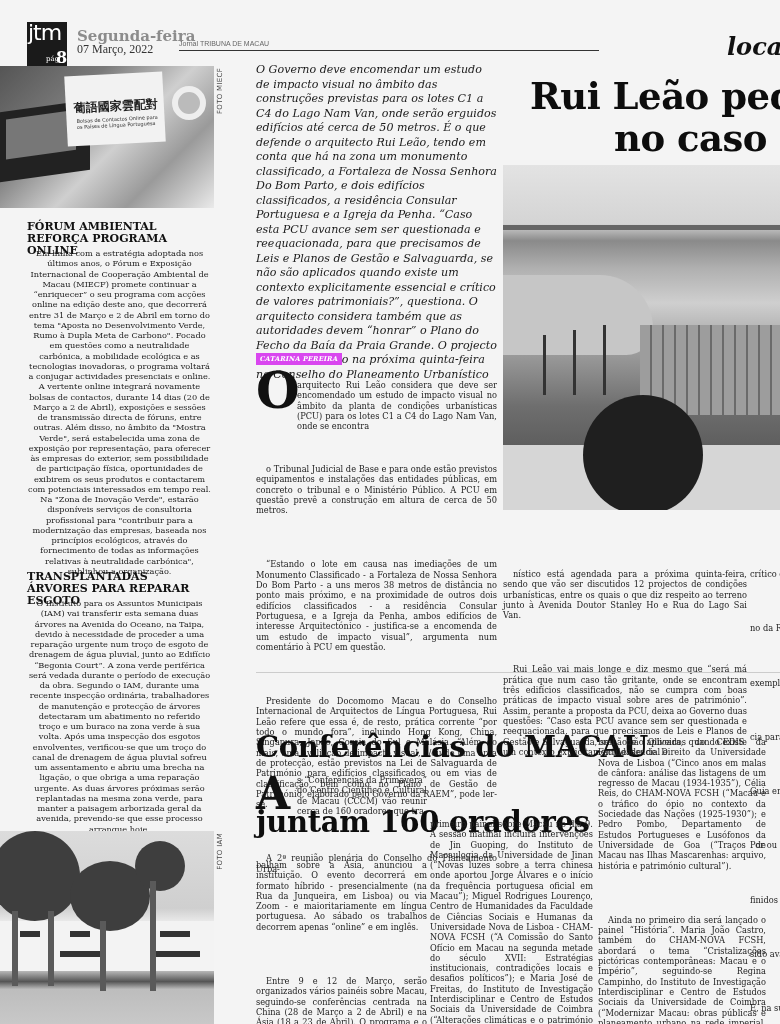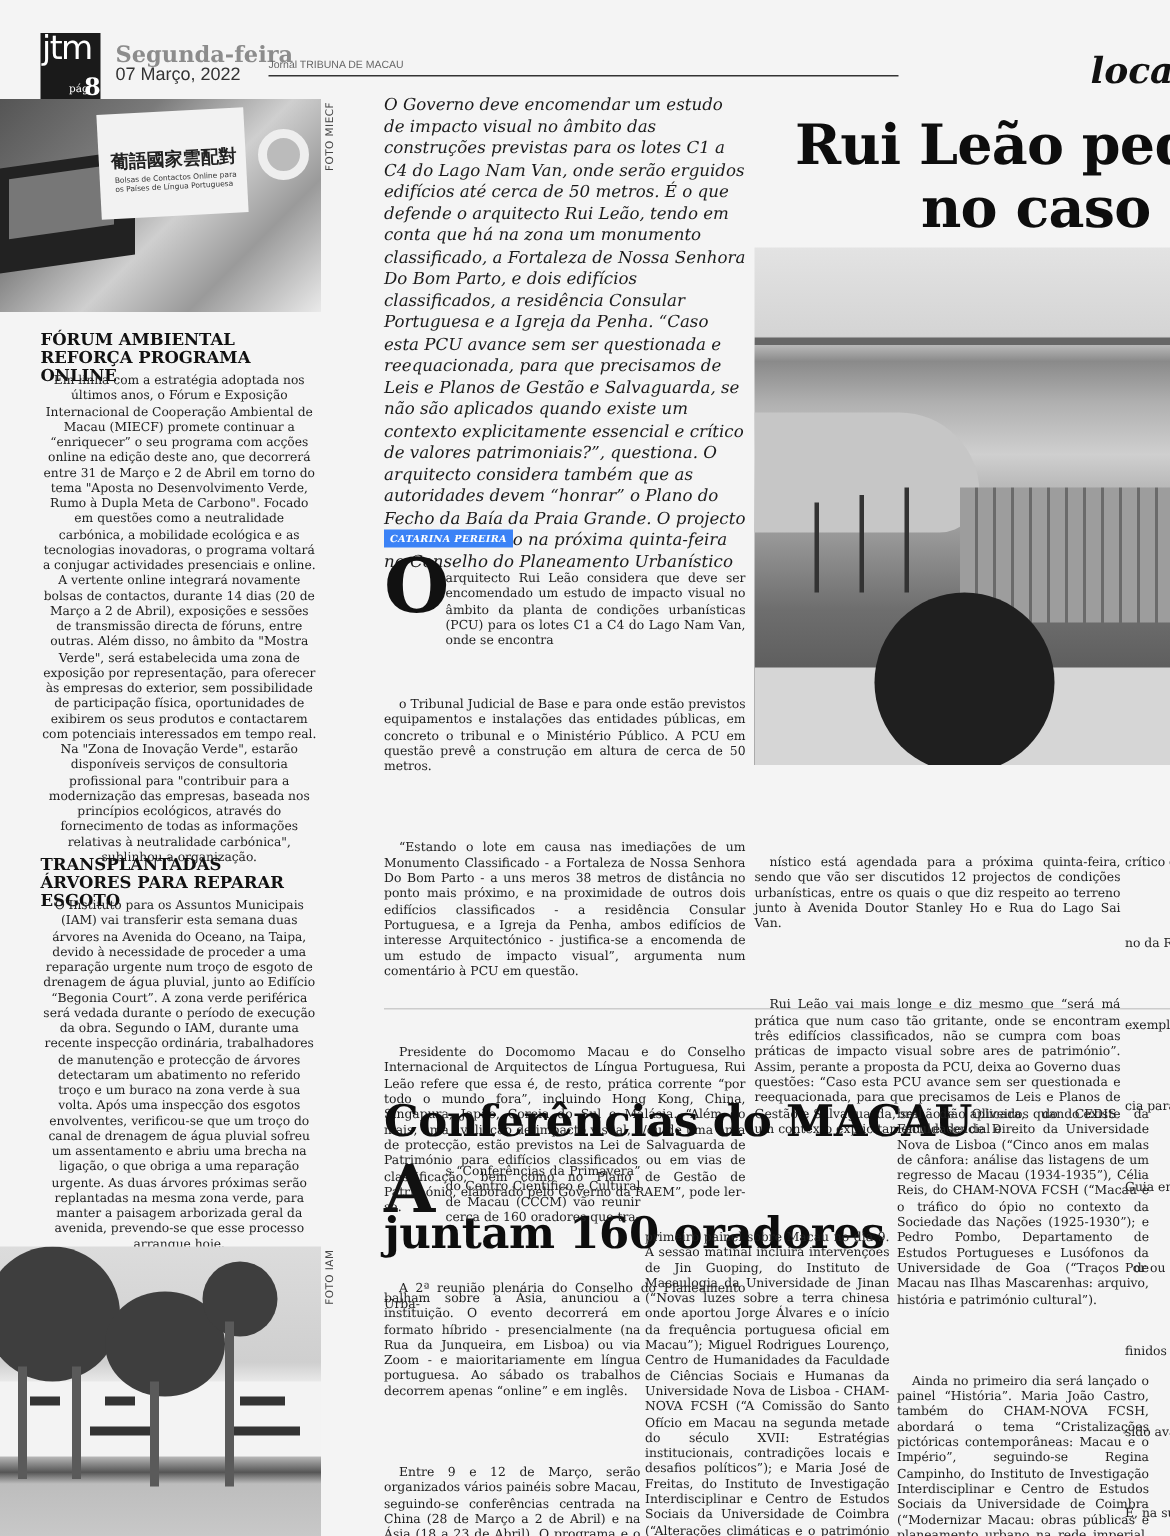--- a/index.html
+++ b/index.html
@@ -5,21 +5,21 @@
   * { box-sizing: border-box; margin: 0; padding: 0; }
   html, body { width: 780px; height: 1024px; overflow: hidden; background: #f4f4f4; }
   body { position: relative; font-family: "DejaVu Serif", serif; color: #1a1a1a; }
 
   
   .hdr-logo { position: absolute; left: 27px; top: 8px; width: 40px; height: 45px; background: #1a1a1a; color: #fff; margin-top: 14px; }
   .hdr-logo .jtm { position: absolute; left: 1px; top: -2px; font-family: "DejaVu Sans", sans-serif; font-size: 22px; letter-spacing: -1px; color: #fff; }
   .hdr-logo .pag { position: absolute; left: 19px; bottom: 4px; font-size: 7px; color: #fff; }
   .hdr-logo .num { position: absolute; left: 29px; bottom: 0px; font-size: 16px; font-weight: bold; color: #fff; }
   .hdr-day { position: absolute; left: 77px; top: 27px; font-size: 15px; font-weight: bold; color: #8c8c8c; font-family: "DejaVu Serif", serif; }
-  .hdr-date { position: absolute; left: 77px; top: 42px; font-size: 12px; color: #333; font-family: Liberation Sans, sans-serif; }
+  .hdr-date { position: absolute; left: 77px; top: 42px; font-size: 12px; color: #333; font-family: Liberation Serif, serif; }
   .hdr-pub { position: absolute; left: 179px; top: 40px; font-size: 7px; color: #666; font-family: "Liberation Sans", sans-serif; }
   .hdr-rule { position: absolute; left: 179px; top: 50px; width: 420px; height: 1px; background: #333; }
   .hdr-section { position: absolute; left: 727px; top: 32px; font-size: 24px; font-weight: bold; font-style: italic; font-family: "DejaVu Serif", serif; color: #111; }
 
   
   .photo { position: absolute; overflow: hidden; }
   .photo1 { left: 0; top: 66px; width: 214px; height: 142px; background: linear-gradient(135deg,#555 0%,#7a7a7a 30%,#cfcfcf 55%,#9a9a9a 75%,#eaeaea 100%); }
   .photo1 .laptop { position: absolute; left: 0; top: 40px; width: 90px; height: 70px; background: #222; transform: skewY(-8deg); }
   .photo1 .screen { position: absolute; left: 6px; top: 8px; width: 70px; height: 40px; background: #777; }
   .photo1 .sign { position: absolute; left: 66px; top: 8px; width: 98px; height: 70px; background: #f2f2f2; transform: rotate(-3deg); }
@@ -38,21 +38,21 @@
   .brief2-b { top: 598px; }
 
   .photo2 { left: 0; top: 831px; width: 214px; height: 193px; background: linear-gradient(180deg,#dcdcdc 0%,#cfcfcf 40%,#f6f6f6 50%,#e6e6e6 70%,#555 78%,#bdbdbd 82%,#c8c8c8 100%); }
   .photo2 .tree { position: absolute; border-radius: 50%; background: #3e3e3e; }
   .photo2 .trunk { position: absolute; width: 6px; background: #5a5a5a; }
   .photo2 .bld { position: absolute; left: 0; top: 90px; width: 214px; height: 50px; background: #f3f3f3; }
   .photo2 .win { position: absolute; height: 6px; background: #333; }
 
   
   .lead { position: absolute; left: 256px; top: 63px; width: 242px; font-size: 11.1px; line-height: 14.5px; font-style: italic; font-family: "DejaVu Serif", serif; color: #1a1a1a; }
-  .byline { position: absolute; left: 256px; top: 353px; background: #3b82f6; color: #fff; font-size: 6.5px; font-weight: bold; font-style: italic; padding: 2px 4px; font-family: "DejaVu Serif", serif; letter-spacing: 0.2px; }
+  .byline { position: absolute; left: 256px; top: 353px; background: #d946ef; color: #fff; font-size: 6.5px; font-weight: bold; font-style: italic; padding: 2px 4px; font-family: "DejaVu Serif", serif; letter-spacing: 0.2px; }
 
   .headline1 { position: absolute; left: 530px; top: 75px; font-size: 37px; line-height: 42px; font-weight: bold; font-family: "DejaVu Serif", serif; color: #0d0d0d; white-space: nowrap; letter-spacing: -0.5px; }
   .headline1 .l2 { display: block; padding-left: 84px; }
 
   .bigphoto { position: absolute; left: 503px; top: 165px; width: 277px; height: 345px; overflow: hidden; background: linear-gradient(180deg,#e3e3e3 0%,#d4d4d4 17%,#8a8a8a 22%,#b0b0b0 30%,#cfcfcf 40%,#9a9a9a 55%,#6e6e6e 70%,#444 100%); }
   .bigphoto .bridge { position: absolute; left: 0; top: 60px; width: 277px; height: 5px; background: #666; }
   .bigphoto .water { position: absolute; left: 0; top: 110px; width: 150px; height: 80px; background: #c6c6c6; border-radius: 0 80px 40px 0; }
   .bigphoto .palm { position: absolute; width: 3px; background: #333; }
   .bigphoto .city { position: absolute; right: 0; top: 160px; width: 140px; height: 90px; background: repeating-linear-gradient(90deg,#9d9d9d 0 10px,#6a6a6a 10px 12px); }
   .bigphoto .road { position: absolute; left: 0; top: 280px; width: 277px; height: 65px; background: #d6d6d6; }

